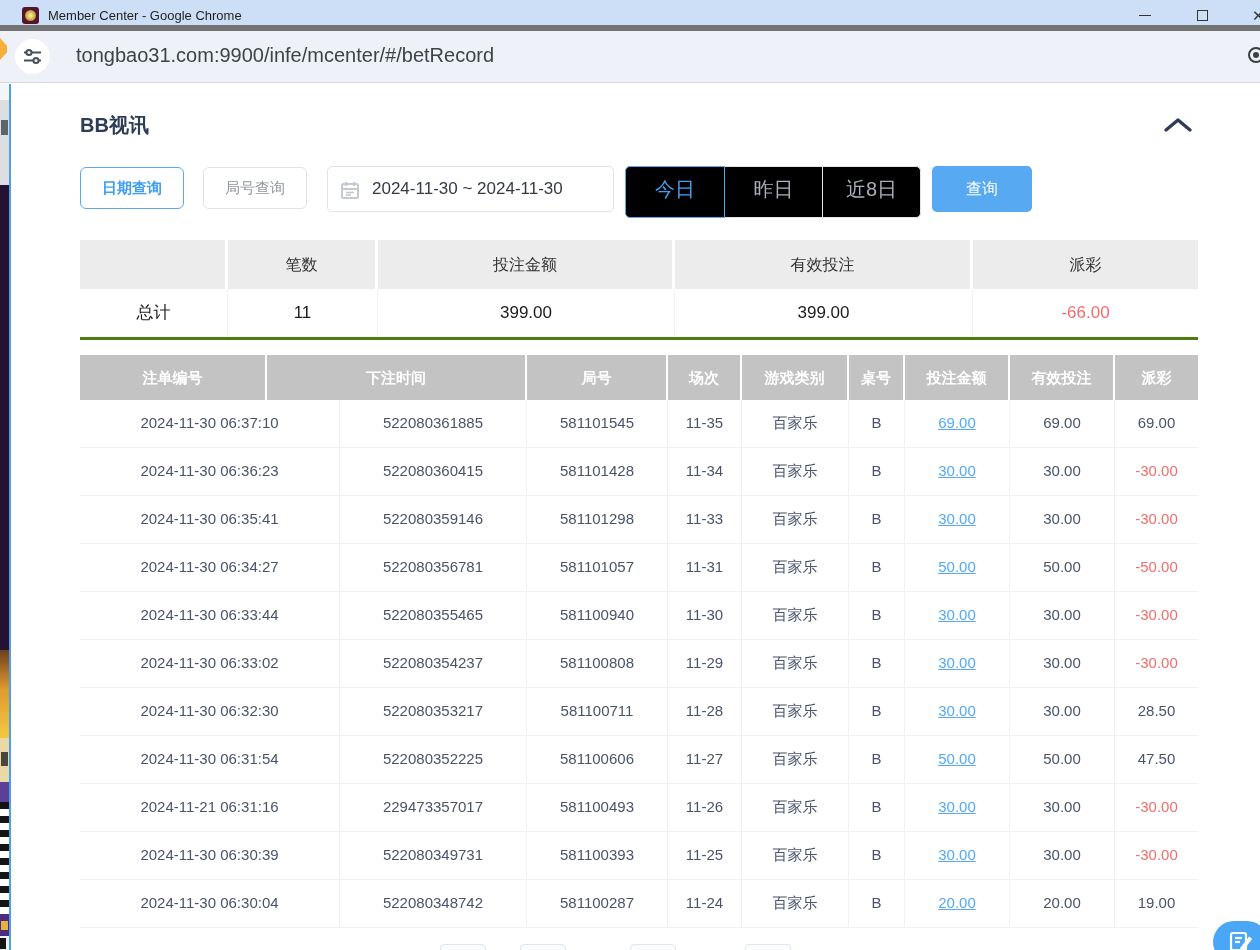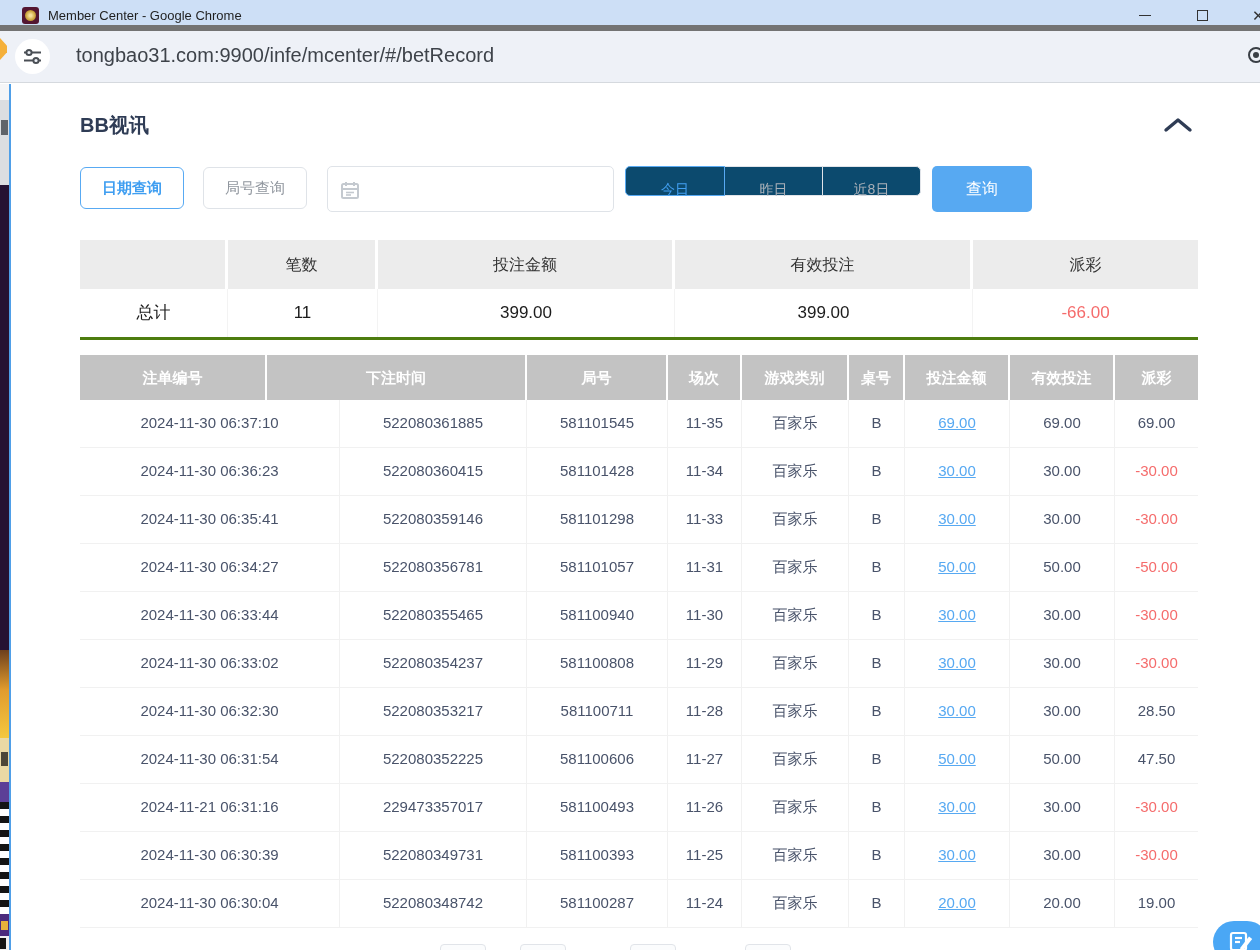--- a/index.html
+++ b/index.html
@@ -30,21 +30,21 @@
   .blue-line{position:absolute;left:9px;top:84px;width:2px;height:866px;background:#4f9fe8;}
   
   .page-title{position:absolute;left:80px;top:112px;font-size:20px;font-weight:700;color:#2f3c55;}
   .collapse{position:absolute;left:1163px;top:116px;width:32px;height:22px;cursor:pointer;}
   .btn{position:absolute;box-sizing:border-box;border-radius:6px;text-align:center;font-size:15px;background:#fff;}
   #btn-date{left:80px;top:167px;width:104px;height:42px;line-height:40px;border:1px solid #58aaf3;color:#3f9ef1;font-weight:700;}
   #btn-round{left:203px;top:167px;width:104px;height:42px;line-height:40px;border:1px solid #dfe3e8;color:#8f959d;}
   #datebox{position:absolute;left:327px;top:166px;width:287px;height:46px;border:1px solid #dfe3e8;border-radius:5px;background:#fff;box-sizing:border-box;cursor:pointer;}
   #datebox svg{position:absolute;left:13px;top:14px;}
   #datebox .dtxt{position:absolute;left:44px;top:0;line-height:44px;font-size:17px;color:#333a44;white-space:nowrap;}
-  .seg{position:absolute;top:166px;height:30px;box-sizing:border-box;line-height:44px;text-align:center;font-size:14px;background:#0c4a6e;border:1px solid #e1e4e9;color:#aab0b8;cursor:pointer;}
+  .seg{position:absolute;top:166px;height:52px;box-sizing:border-box;line-height:44px;text-align:center;font-size:20px;background:#000000;border:1px solid #e1e4e9;color:#aab0b8;cursor:pointer;}
   #seg-today{left:625px;width:100px;border:1px solid #58aaf3;color:#42a0f2;border-radius:5px 0 0 5px;z-index:2;}
   #seg-yest{left:724px;width:99px;}
   #seg-8{left:822px;width:99px;border-radius:0 5px 5px 0;}
   #btn-search{position:absolute;left:932px;top:166px;width:100px;height:46px;line-height:46px;background:#57a9f2;color:#fff;border-radius:5px;font-size:16px;text-align:center;cursor:pointer;}
   
   #summary{position:absolute;left:80px;top:240px;width:1118px;}
   #summary-head{display:flex;height:49px;}
   .sh{box-sizing:border-box;background:#ececec;border-right:3px solid #fff;line-height:49px;text-align:center;font-size:16px;color:#333;}
   .sh:last-child{border-right:none;}
   #summary-row{display:flex;height:48px;border-bottom:3px solid #4d7c0f;}
@@ -129,20 +129,21 @@
 <div class="btn" id="btn-round">局号查询</div>
 <div id="datebox">
   <svg width="18" height="18" viewBox="0 0 18 18">
     <rect x="1" y="3" width="16" height="14" rx="1.5" fill="none" stroke="#c4c9cf" stroke-width="2"></rect>
     <line x1="5" y1="1" x2="5" y2="5" stroke="#c4c9cf" stroke-width="2"></line>
     <line x1="13" y1="1" x2="13" y2="5" stroke="#c4c9cf" stroke-width="2"></line>
     <line x1="2" y1="8" x2="16" y2="8" stroke="#c4c9cf" stroke-width="2"></line>
     <line x1="5" y1="11.5" x2="13" y2="11.5" stroke="#c4c9cf" stroke-width="1.6"></line>
     <line x1="5" y1="14" x2="10" y2="14" stroke="#c4c9cf" stroke-width="1.6"></line>
   </svg>
+  <span class="dtxt">2024-11-30 ~ 2024-11-30</span>
 </div>
 <div class="seg" id="seg-today">今日</div>
 <div class="seg" id="seg-yest">昨日</div>
 <div class="seg" id="seg-8">近8日</div>
 <div id="btn-search">查询</div>
 
 <div id="summary">
   <div id="summary-head">
       <div class="sh" style="width: 148px;"></div>
       <div class="sh" style="width: 150px;">笔数</div>

